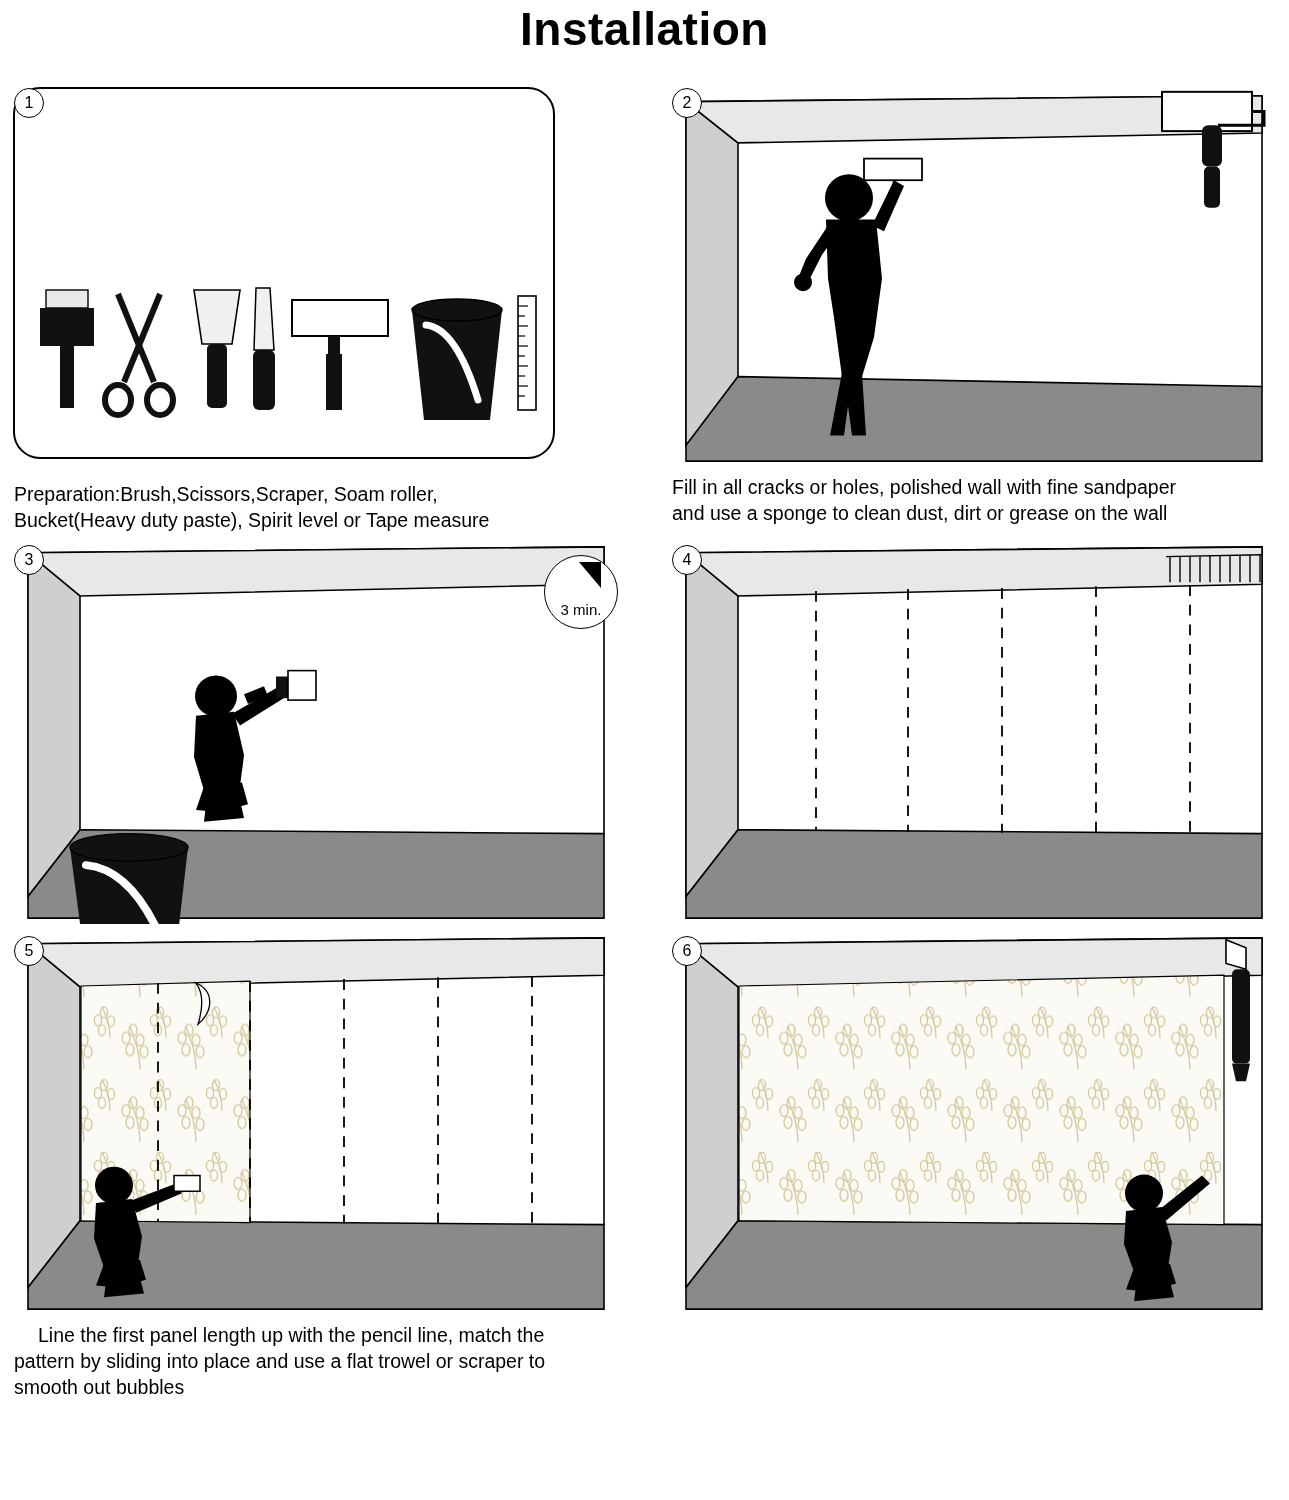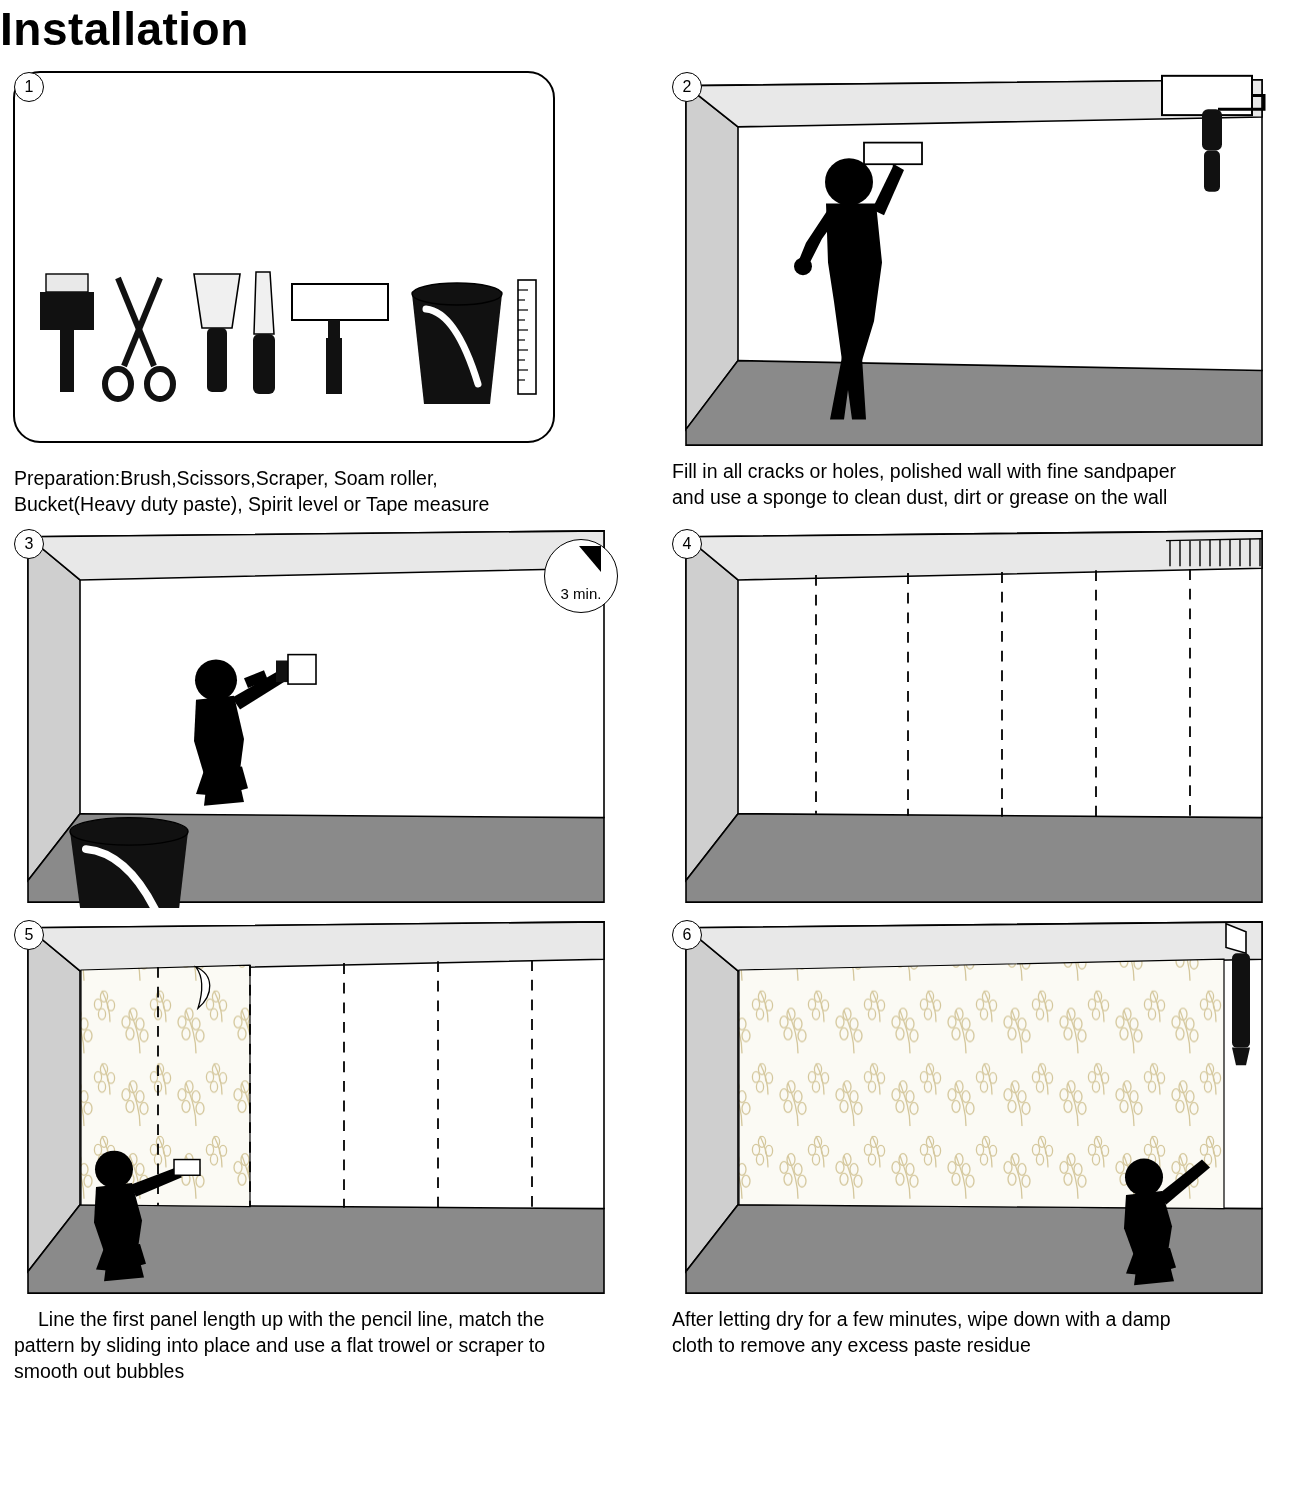--- a/index.html
+++ b/index.html
@@ -9,24 +9,25 @@
   }
   body {
     width: 1289px;
     height: 1500px;
     font-family: "Liberation Sans", sans-serif;
     color: #000;
     position: relative;
     overflow: hidden;
   }
   .page-title {
+    text-align: center;
     font-size: 46px;
     font-weight: bold;
     letter-spacing: 0.5px;
-    margin: 2px 0 10px 0;
+    margin: 2px 0 26px 0;
     font-family: "Liberation Sans", sans-serif;
   }
   .grid {
     display: grid;
     grid-template-columns: 616px 616px;
     column-gap: 42px;
     padding: 0 8px;
   }
   .step {
     position: relative;
@@ -370,17 +371,15 @@
 
         <g fill="#000">
           <circle cx="478" cy="268" r="19"></circle>
           <path d="M460 286 L496 282 L506 318 L502 344 L468 348 L458 320 Z"></path>
           <path d="M468 344 L504 340 L510 360 L482 368 L460 366 Z"></path>
           <path d="M470 362 L504 358 L508 374 L468 378 Z"></path>
           <path d="M494 284 L536 250 L544 258 L500 296 Z"></path>
         </g>
       </svg>
     </div>
-    <div class="caption">After letting dry for a few minutes, wipe down with a damp
-cloth to remove any excess paste residue</div>
   </div>
 
 </div>
 
 </body></html>

